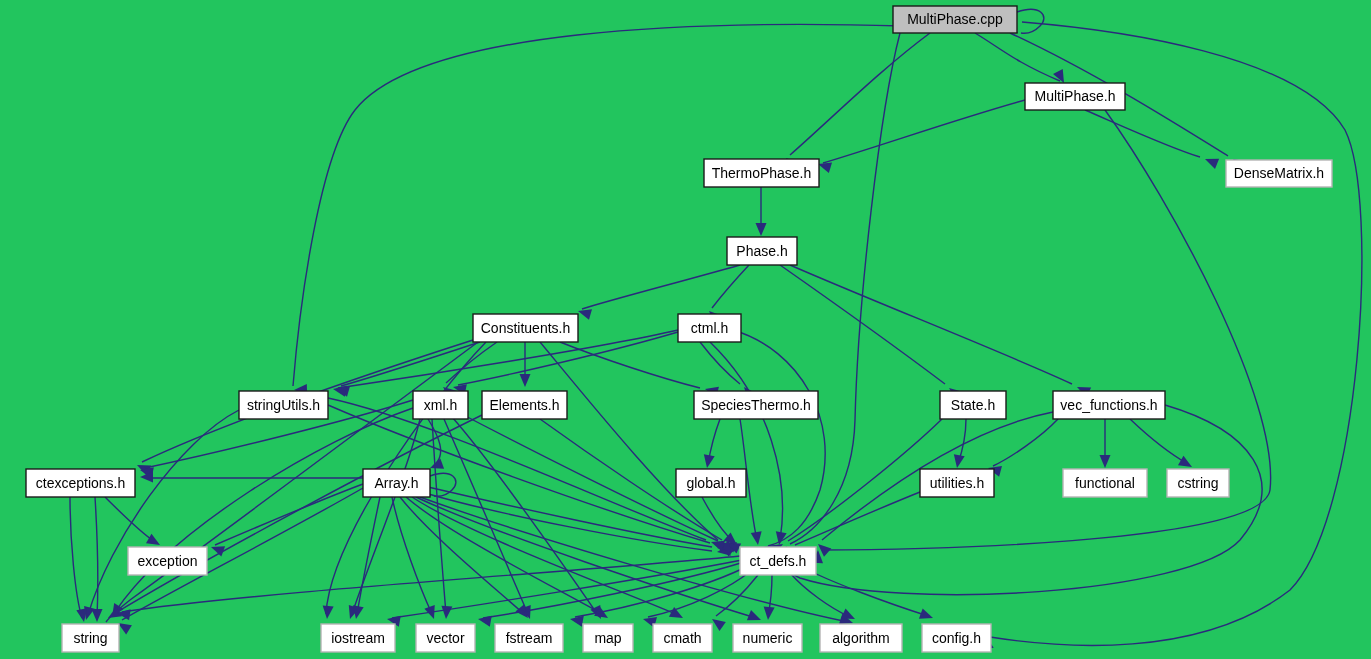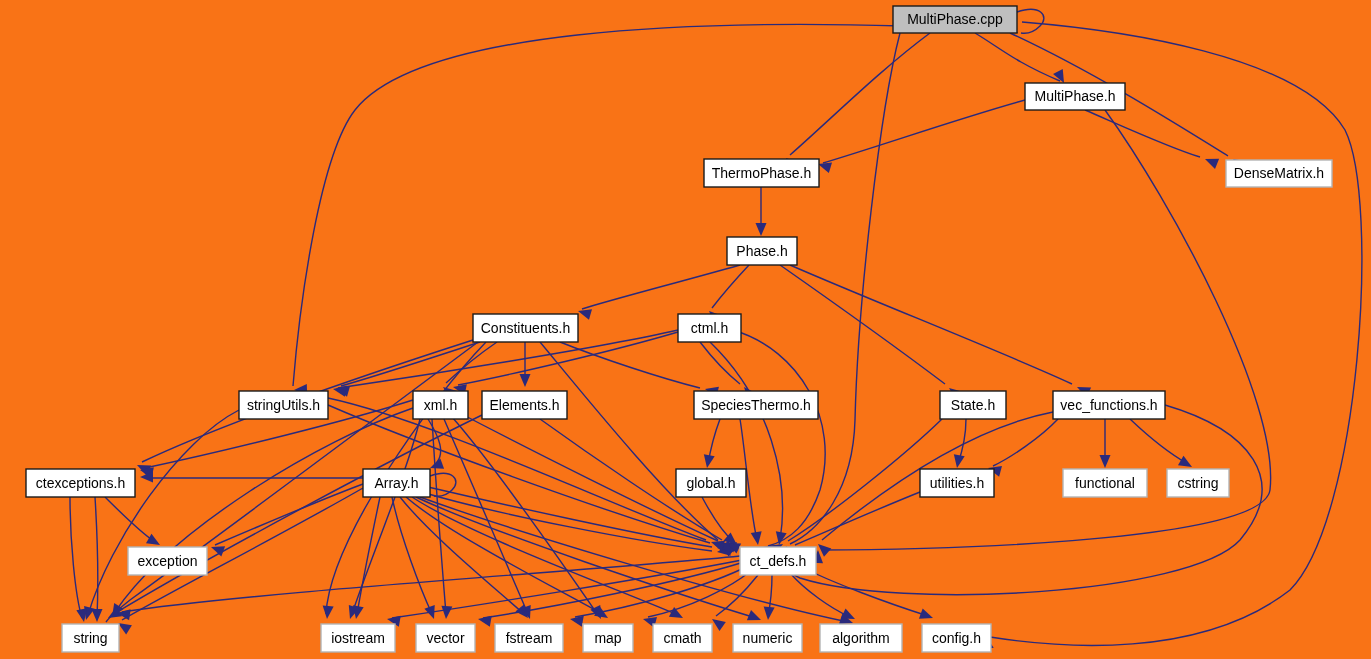--- a/index.html
+++ b/index.html
@@ -8,21 +8,21 @@
     background: #ffffff;
   }
   body {
     font-family: "Liberation Sans", sans-serif;
   }
   #graph-wrap {
     position: relative;
     width: 1371px;
     height: 659px;
     overflow: hidden;
-    background: #f97316;
+    background: #22c55e;
   }
   svg#depgraph {
     display: block;
     width: 1371px;
     height: 659px;
   }
   .edge {
     fill: none;
     stroke: #2a2a7c;
     stroke-width: 1.4px;

